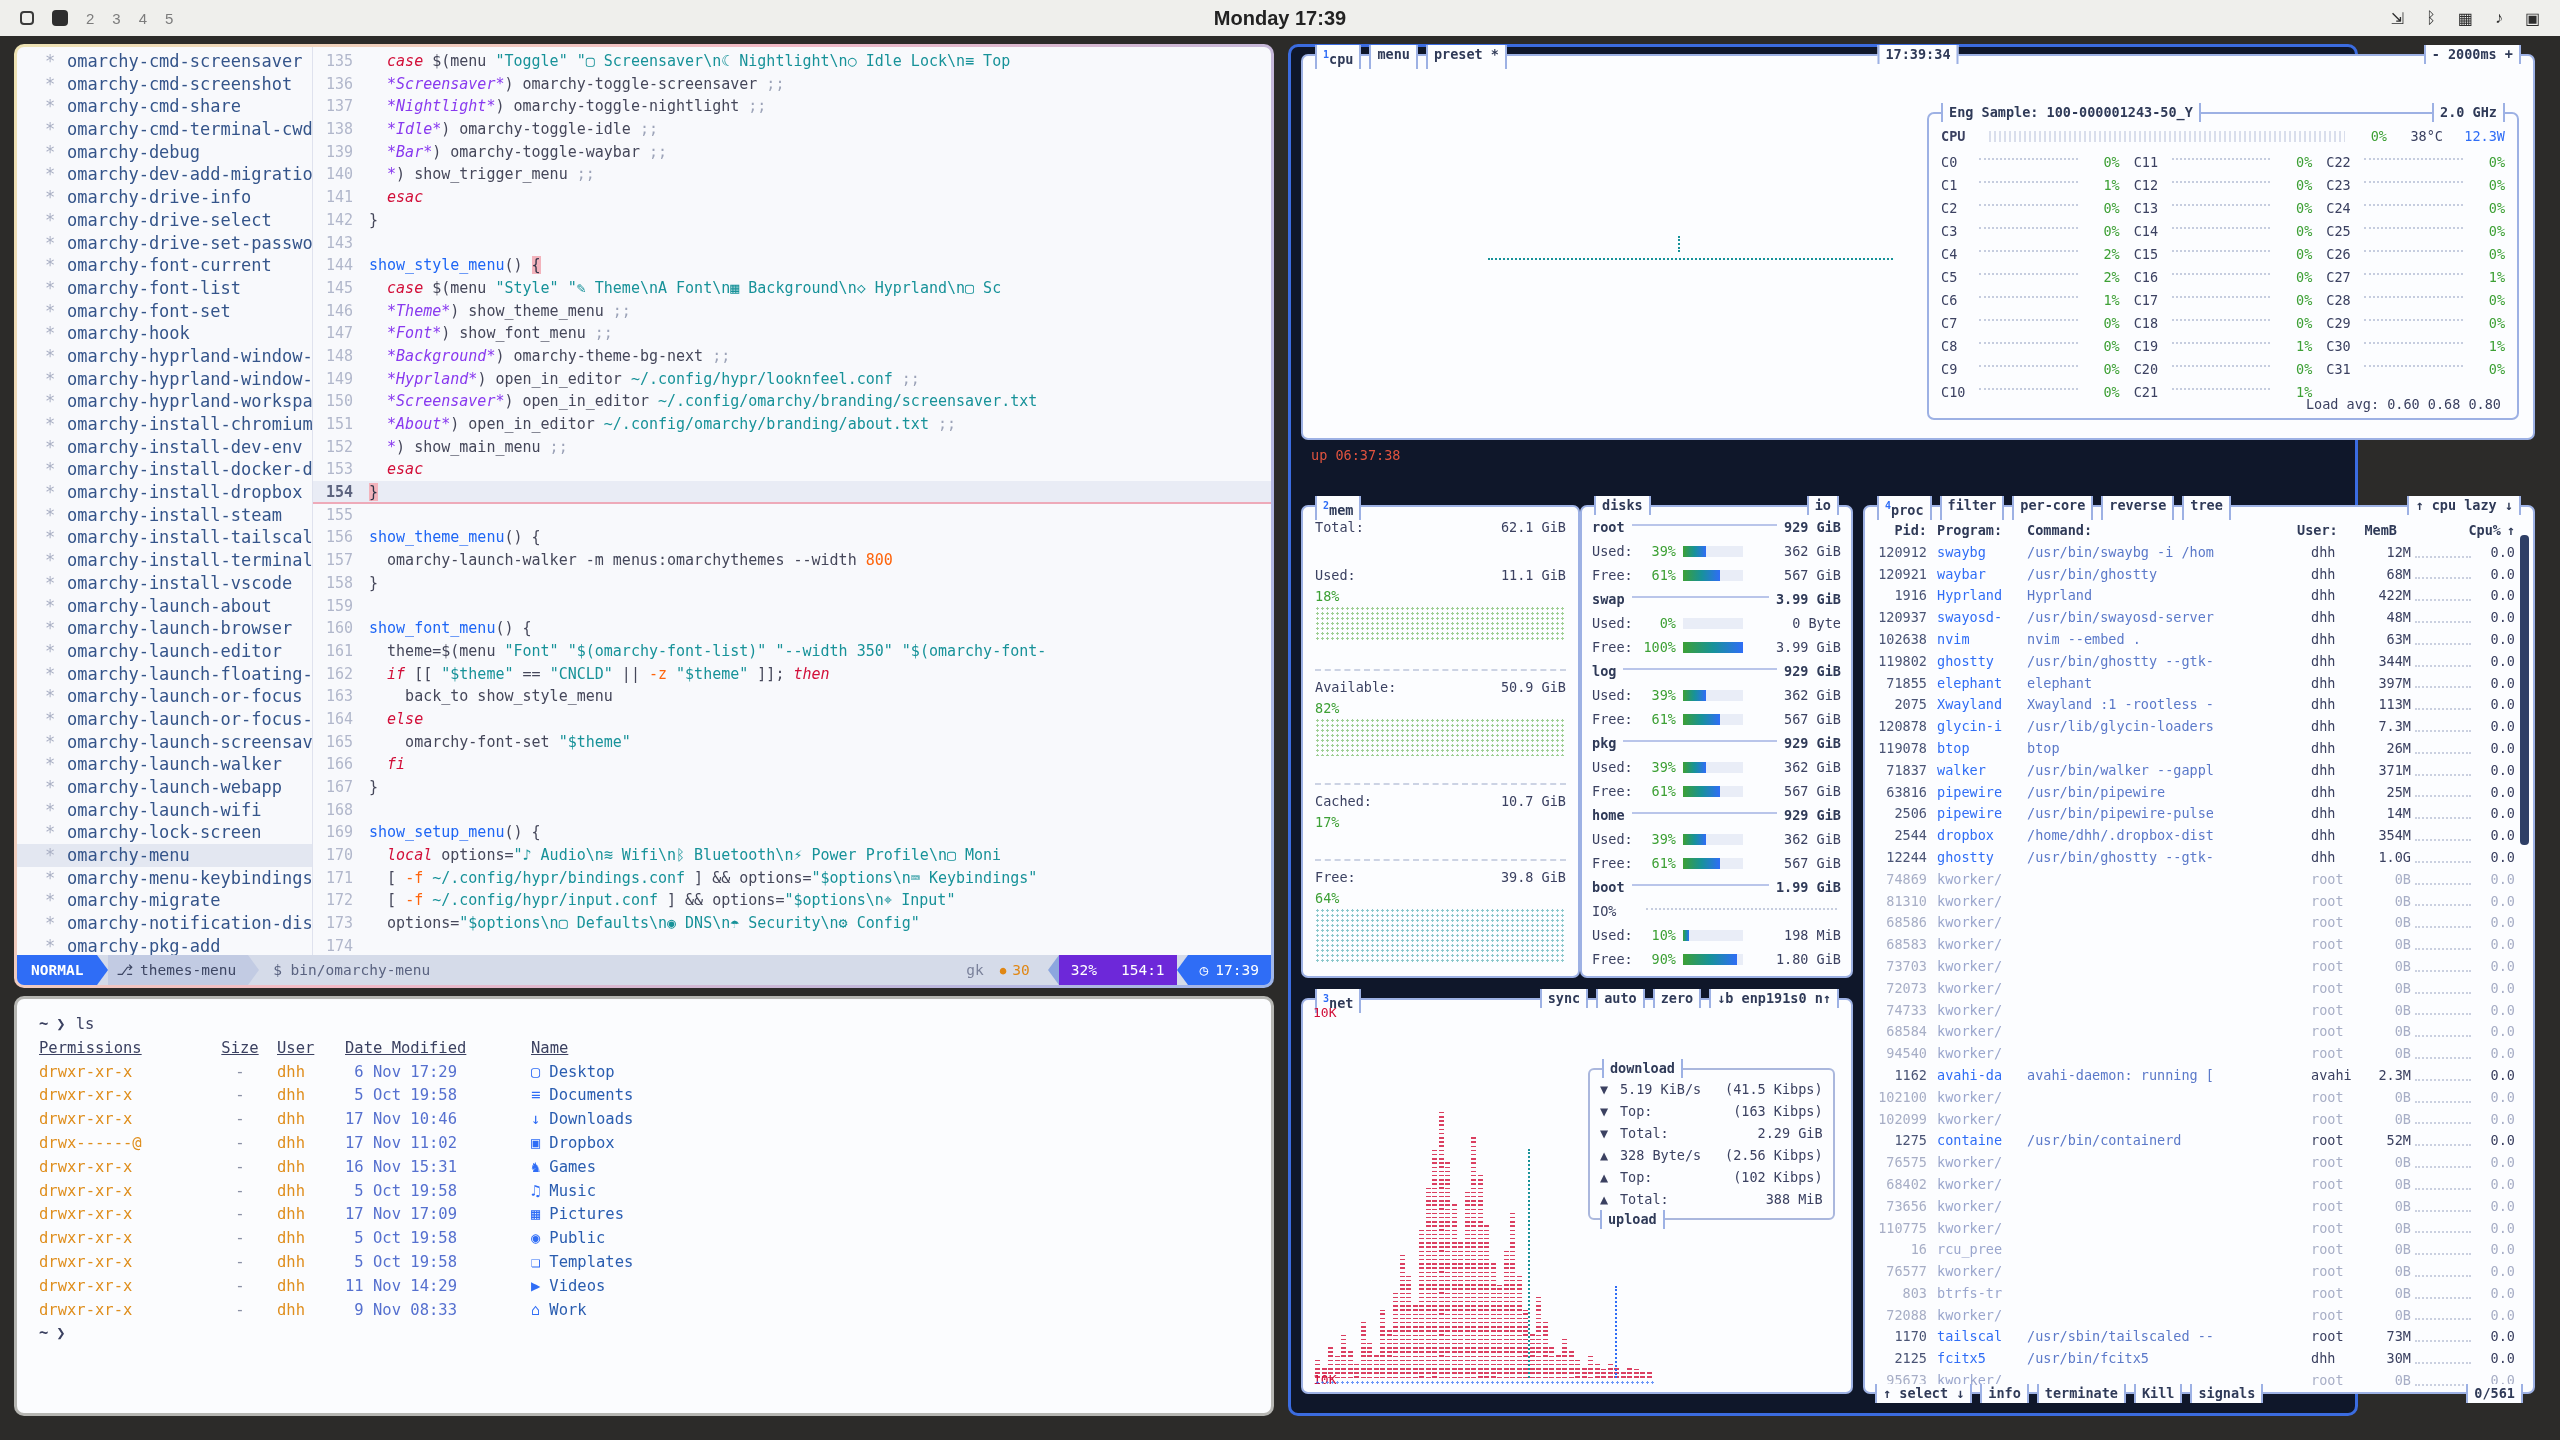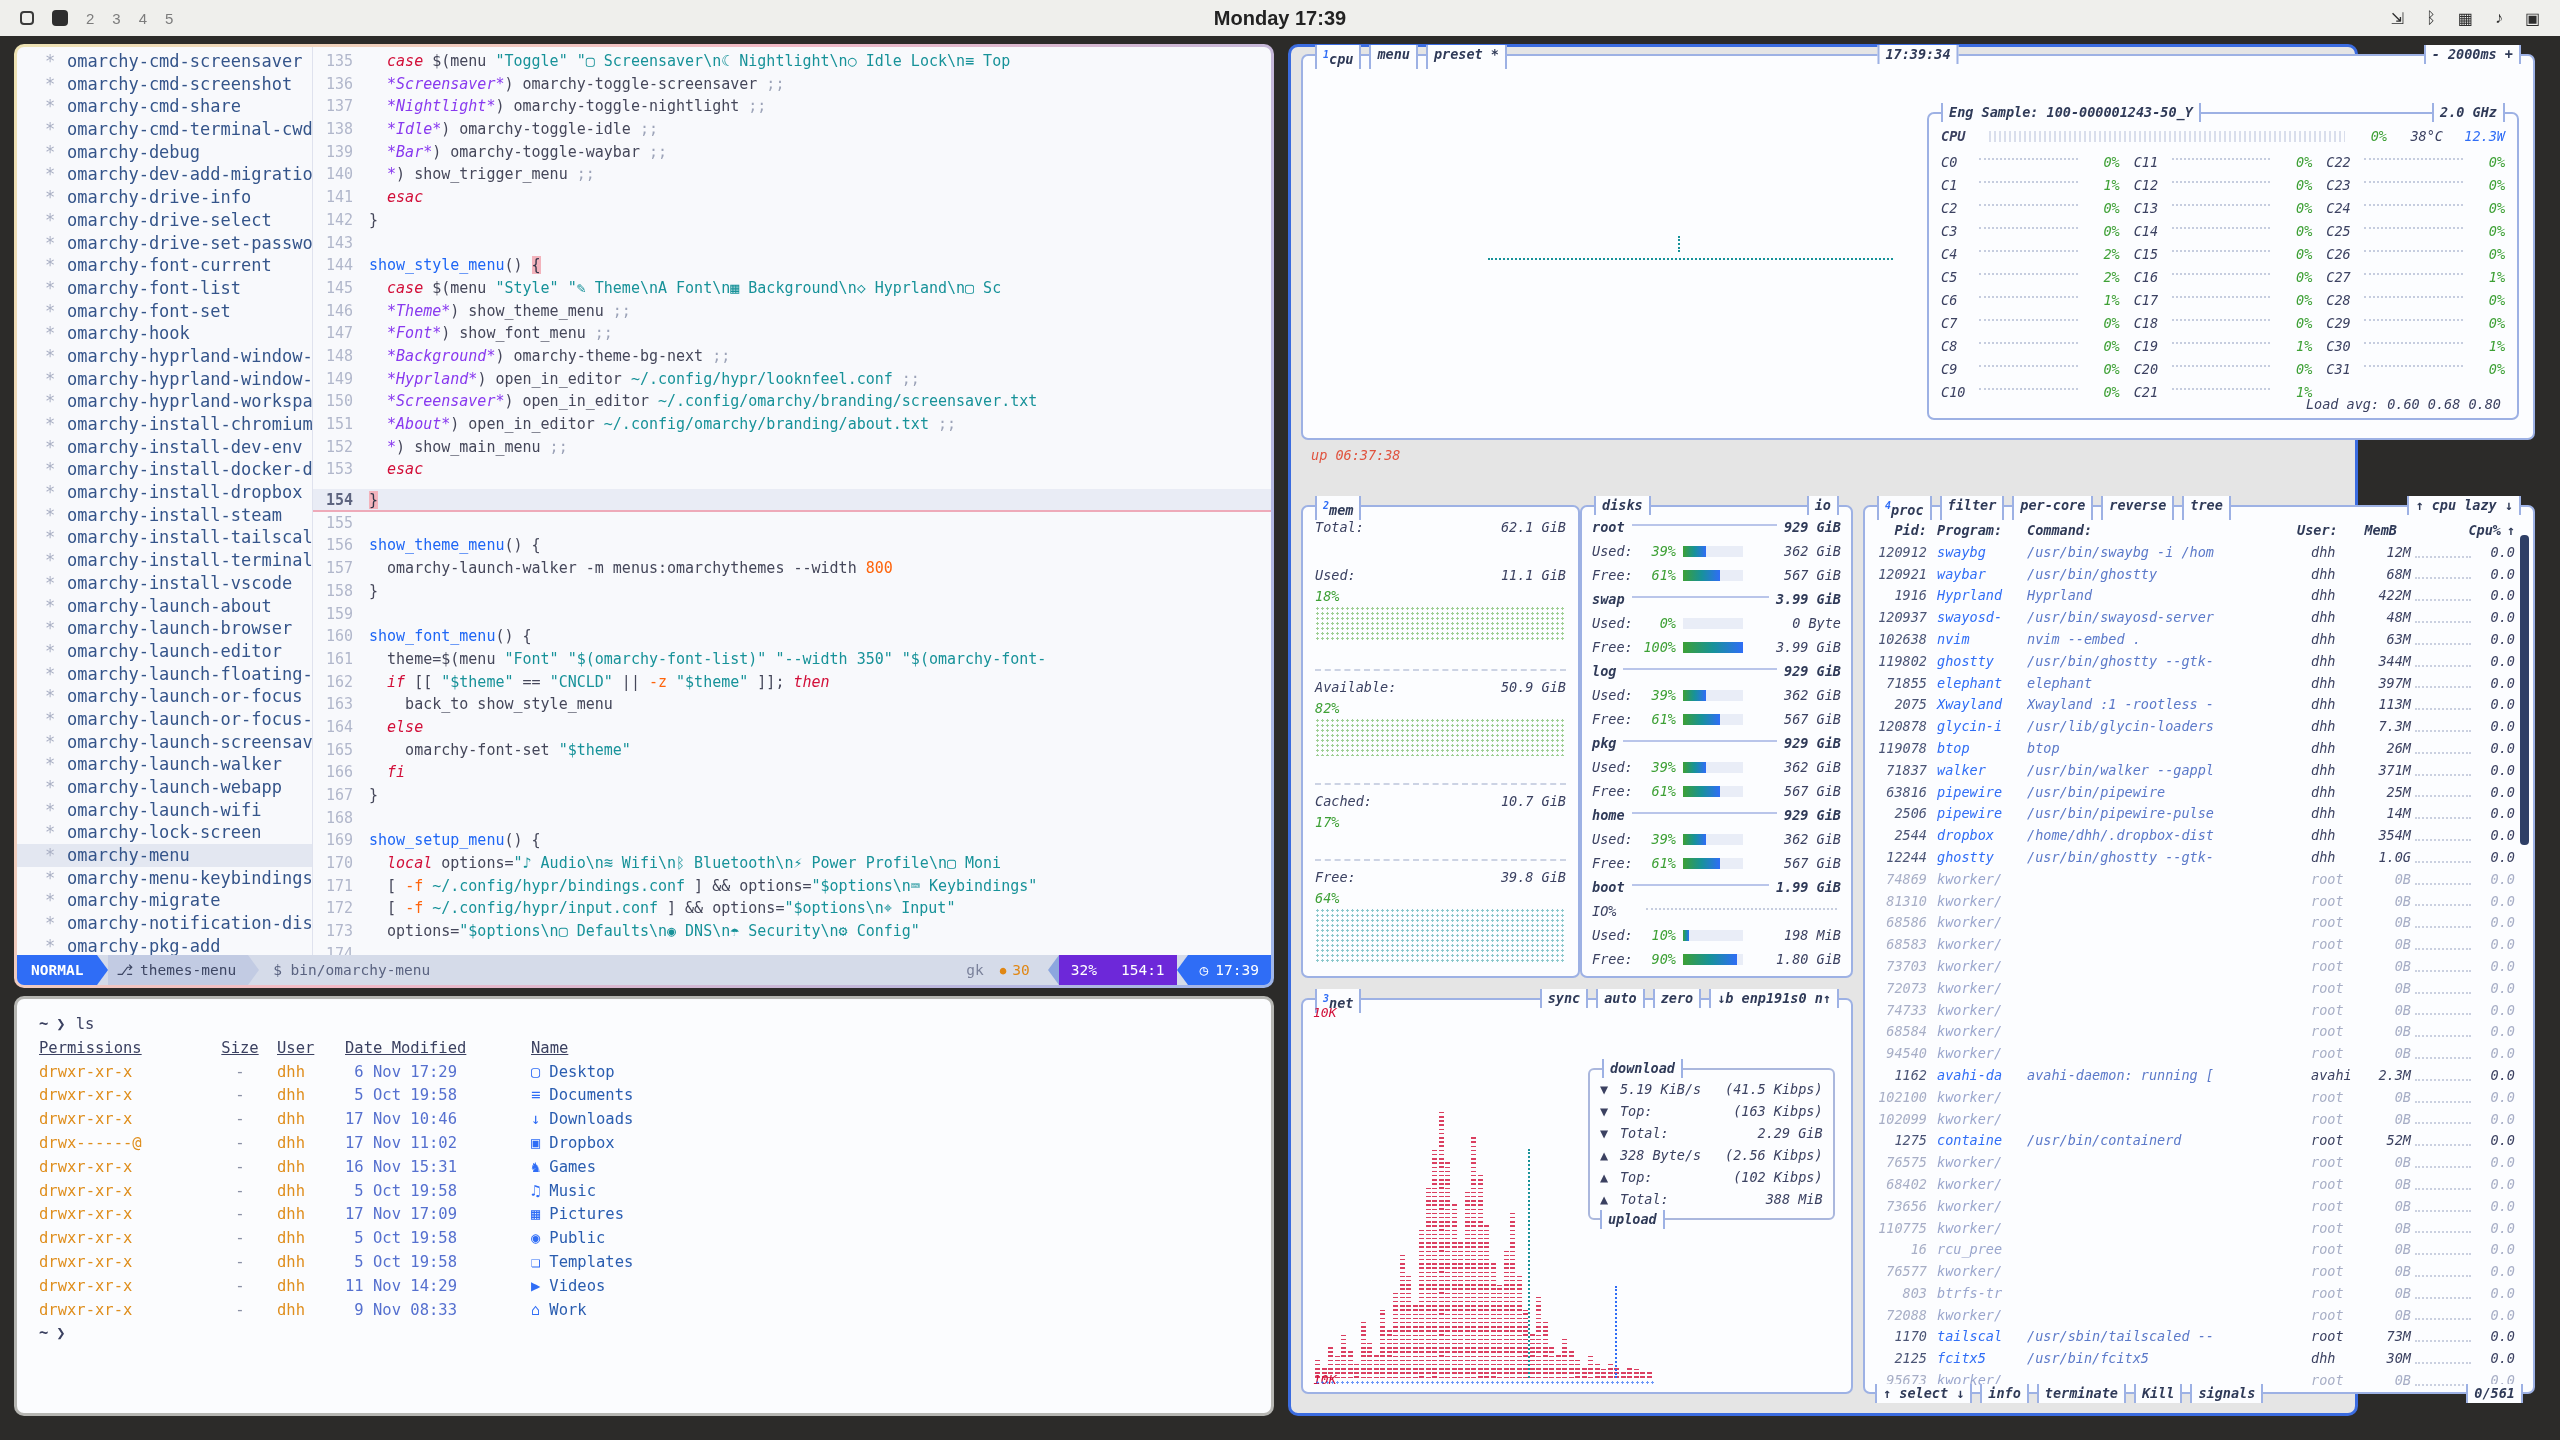--- a/index.html
+++ b/index.html
@@ -27,34 +27,34 @@
 
   
   .window { position:absolute; border-radius:10px; }
   .win-nvim {
     left:14px; top:44px; width:1260px; height:944px;
     border:3px solid transparent;
     background:linear-gradient(#f8f9fc,#f8f9fc) padding-box,
                linear-gradient(115deg,#eee3b4,#f2b9c6 45%,#9fb6ea) border-box;
   }
   .win-term { left:14px; top:996px; width:1260px; height:420px; border:3px solid #b6b6b2; background:#fbfcfe; }
-  .win-btop { left:1288px; top:44px; width:1070px; height:1372px; border:3px solid #3b6ce0; background:#e5e5e5;font-style:italic; }
+  .win-btop { left:1288px; top:44px; width:1070px; height:1372px; border:3px solid #3b6ce0; background:#0f172a; }
 
   
   .nv-wrap { display:flex; flex-direction:column; height:100%; border-radius:7px; overflow:hidden; }
   .nv-body { flex:1; display:flex; overflow:hidden; }
   .nv-files { width:296px; padding:3px 0 0 28px; border-right:1px solid #dfe2ee; overflow:hidden; }
   .nv-file { height:22.7px; line-height:22.7px; font-size:17px; color:#34548a; white-space:pre; }
   .nv-file .star { color:#a9afc4; display:inline-block; width:22px; }
   .nv-file.sel { background:#e3e7f1; margin-left:-28px; padding-left:28px; }
   .nv-code { flex:1; padding-top:3px; overflow:hidden; position:relative; }
   .cline { display:flex; height:22.7px; line-height:22.7px; font-size:15px; white-space:pre; }
   .cline .ln { width:56px; text-align:right; padding-right:16px; color:#b1b7cb; flex:none; }
   .cline .lt { flex:1; }
-  .cline.cur { background:#e9ecf5; box-shadow:inset 0 -2px 0 #eeaab9;margin-top:8px; }
+  .cline.cur { background:#e9ecf5; box-shadow:inset 0 -2px 0 #eeaab9; }
   .cline.cur .ln { color:#5d647f; font-weight:700; }
   .tok-k { color:#d20f39; font-style:italic; }
   .tok-s { color:#179299; }
   .tok-p { color:#8839ef; font-style:italic; }
   .tok-f { color:#1e66f5; }
   .tok-o { color:#9ca3b8; }
   .tok-n { color:#fe640b; }
   .tok-c { color:#45475a; }
   .tok-mp { background:#f3b3bc; color:#2f3447; }
 

